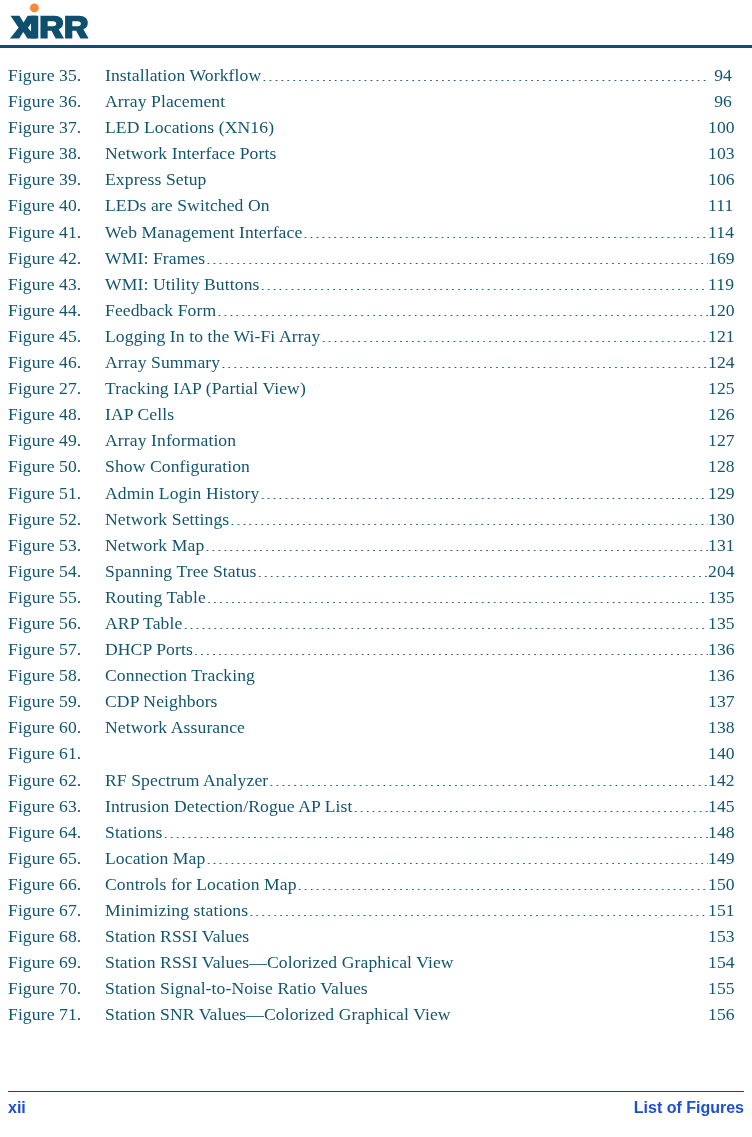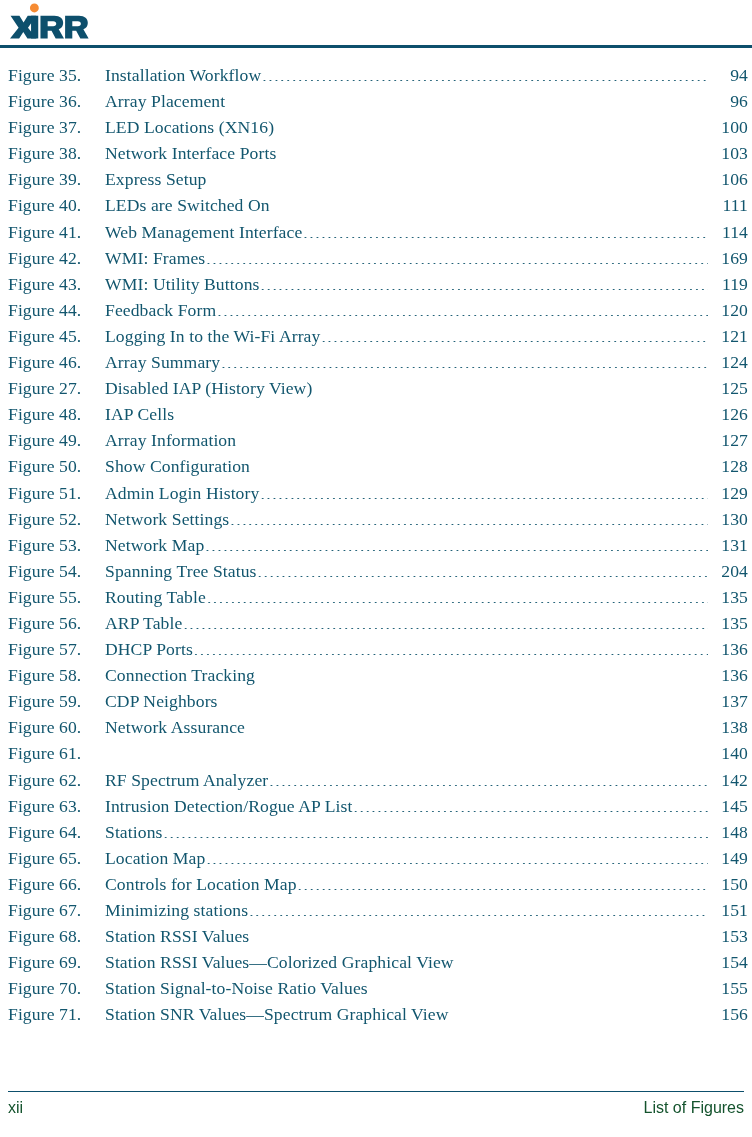--- a/index.html
+++ b/index.html
@@ -77,21 +77,21 @@
     position: absolute;
     left: 0;
     top: 0;
     letter-spacing: 1.55px;
     font-size: 17.6px;
   }
   .fig-page {
     flex: 0 0 auto;
     width: 44px;
     text-align: right;
-    padding-right: 4px;
+    padding-right: 20px;
     box-sizing: border-box;
   }
 
   
   .footer {
     position: absolute;
     left: 0;
     bottom: 0;
     width: 752px;
     height: 52px;
@@ -107,21 +107,22 @@
   .footer-inner {
     position: absolute;
     left: 8px;
     top: 14px;
     width: 736px;
     display: flex;
     justify-content: space-between;
     align-items: baseline;
     font-family: "Liberation Sans", "DejaVu Sans", sans-serif;
     font-size: 16px;
-    color: #14532d;
+    color: #1d4ed8;
+    font-weight: bold;
   }
 </style>
 </head>
 <body>
 
 <div class="header">
   <svg class="logo" viewBox="0 0 290 130" aria-label="Xirrus">
 
     <circle cx="88" cy="18" r="16" fill="#F68B33"></circle>
     <g fill="#0d4f6c">
@@ -206,21 +207,21 @@
       <span class="fig-page">121</span>
     </div>
     <div class="fig-row">
       <span class="fig-label">Figure 46.</span>
       <span class="fig-title">Array Summary</span>
       <span class="fig-leader"></span>
       <span class="fig-page">124</span>
     </div>
     <div class="fig-row">
       <span class="fig-label">Figure 27.</span>
-      <span class="fig-title">Disabled IAP (History View)</span>
+      <span class="fig-title">Tracking IAP (Partial View)</span>
       <span class="fig-leader"></span>
       <span class="fig-page">125</span>
     </div>
     <div class="fig-row">
       <span class="fig-label">Figure 48.</span>
       <span class="fig-title">IAP Cells</span>
       <span class="fig-leader"></span>
       <span class="fig-page">126</span>
     </div>
     <div class="fig-row">
@@ -349,21 +350,21 @@
       <span class="fig-page">154</span>
     </div>
     <div class="fig-row">
       <span class="fig-label">Figure 70.</span>
       <span class="fig-title">Station Signal-to-Noise Ratio Values</span>
       <span class="fig-leader"></span>
       <span class="fig-page">155</span>
     </div>
     <div class="fig-row">
       <span class="fig-label">Figure 71.</span>
-      <span class="fig-title">Station SNR Values—Spectrum Graphical View</span>
+      <span class="fig-title">Station SNR Values—Colorized Graphical View</span>
       <span class="fig-leader"></span>
       <span class="fig-page">156</span>
     </div>
   </div>
 
 <div class="footer">
   <div class="footer-rule"></div>
   <div class="footer-inner">
     <span>xii</span>
     <span>List of Figures</span>

